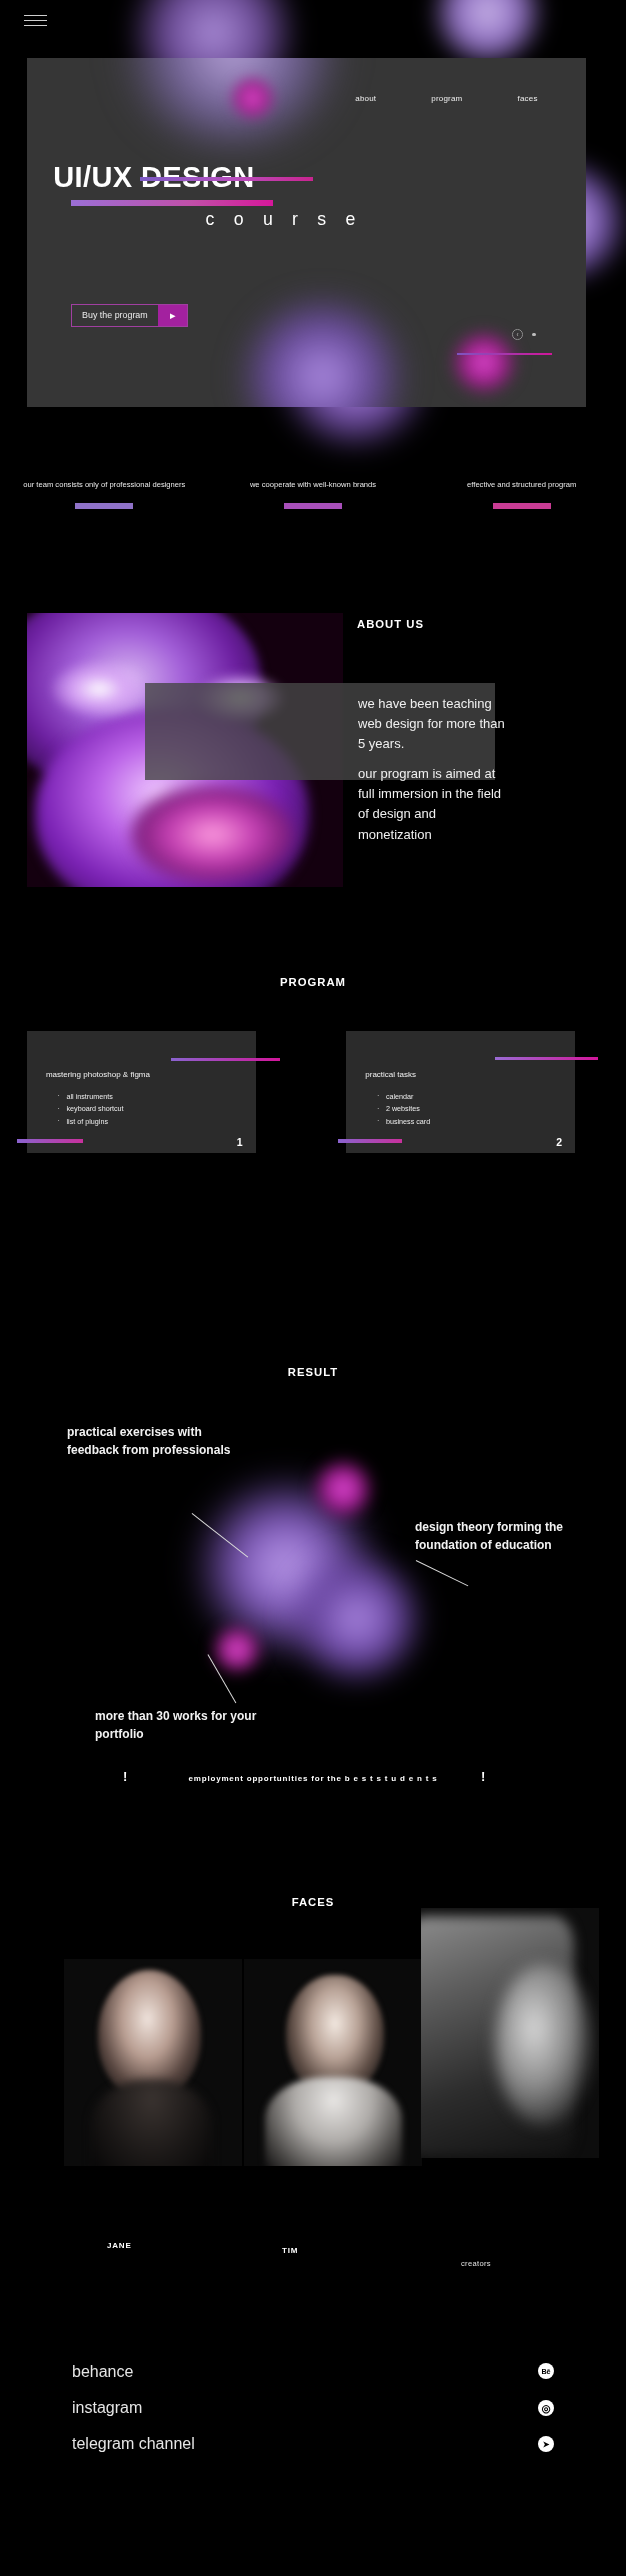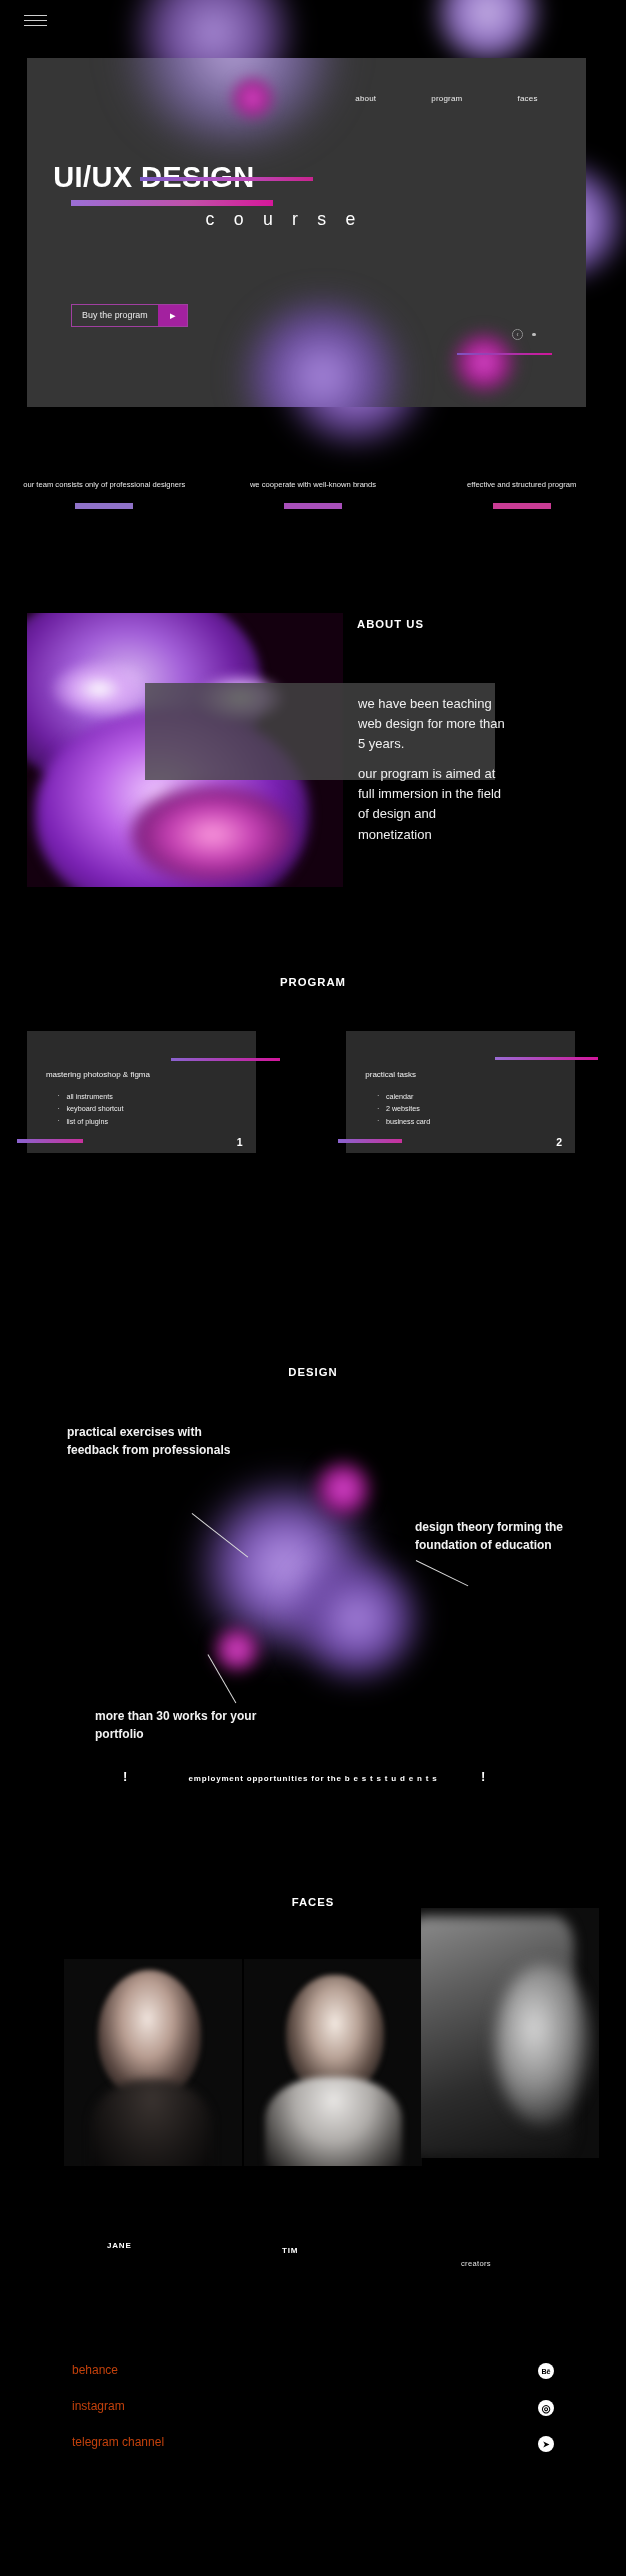--- a/index.html
+++ b/index.html
@@ -82,21 +82,21 @@
             font-size:8px; font-weight:700; letter-spacing:0.8px; color:#fff; }
   .bang { position:absolute; font-size:13px; font-weight:700; color:#fff; top:1769px; }
 
   
   .face { position:absolute; width:178px; height:207px; overflow:hidden; }
   .face-name { position:absolute; font-size:8px; font-weight:700; letter-spacing:0.8px; color:#fff; }
 
   
   .contact-h { position:absolute; top:2301px; width:626px; text-align:center;
                font-size:10.5px; font-weight:700; letter-spacing:1px; }
-  .c-row { position:absolute; left:72px; font-size:12px; color:#c2410c; }
+  .c-row { position:absolute; left:72px; font-size:16px; color:#e5e5e5; }
   .c-ic { position:absolute; right:72px; width:16px; height:16px; border-radius:50%;
           background:#fff; color:#000; display:flex; align-items:center; justify-content:center;
           font-size:7.2px; font-weight:700; }
 </style>
 </head>
 <body>
 
 <div class="page">
 
   <div class="blob" style="left:121px;top:-48px;width:185px;height:161px;background:radial-gradient(circle,#a98bd6 0%,#6b4b96 38%,rgba(40,25,60,0) 72%);filter:blur(11.3px);"></div>
@@ -193,21 +193,21 @@
       <li>calendar</li>
       <li>2 websites</li>
       <li>business card</li>
     </ul>
     <div class="num">2</div>
     <div class="accent-bot" style="left:-8px;bottom:10.5px;width:64px;background:linear-gradient(90deg,#8a63cf,#c8309c);"></div>
   </div>
 
 
 
-  <div class="sec-h" style="top:1366px;">DESIGN</div>
+  <div class="sec-h" style="top:1366px;">RESULT</div>
 
   <div class="blob" style="left:193px;top:1478px;width:185px;height:177px;background:radial-gradient(circle,#c2a3ef 0%,#7a55b6 38%,rgba(25,15,40,0) 74%);filter:blur(16px);"></div>
   <div class="blob" style="left:314px;top:1460px;width:58px;height:58px;background:radial-gradient(circle,#e24fd8 0%,#9c1a8c 46%,rgba(40,0,40,0) 78%);filter:blur(8px);"></div>
   <div class="blob" style="left:288px;top:1554px;width:137px;height:129px;background:radial-gradient(circle,#ad8ae2 0%,#6e4aa8 40%,rgba(25,15,40,0) 76%);filter:blur(13px);"></div>
   <div class="blob" style="left:213px;top:1626px;width:48px;height:47px;background:radial-gradient(circle,#e04fd0 0%,#a0208e 46%,rgba(40,0,40,0) 78%);filter:blur(7.2px);"></div>
 
   <div class="res-txt" style="left:67px;top:1423px;width:177px;">
     <span>practical exercises with feedback from professionals</span>
   </div>
   <div class="leader" style="left:192px;top:1513px;width:71px;transform:rotate(38deg);"></div>

